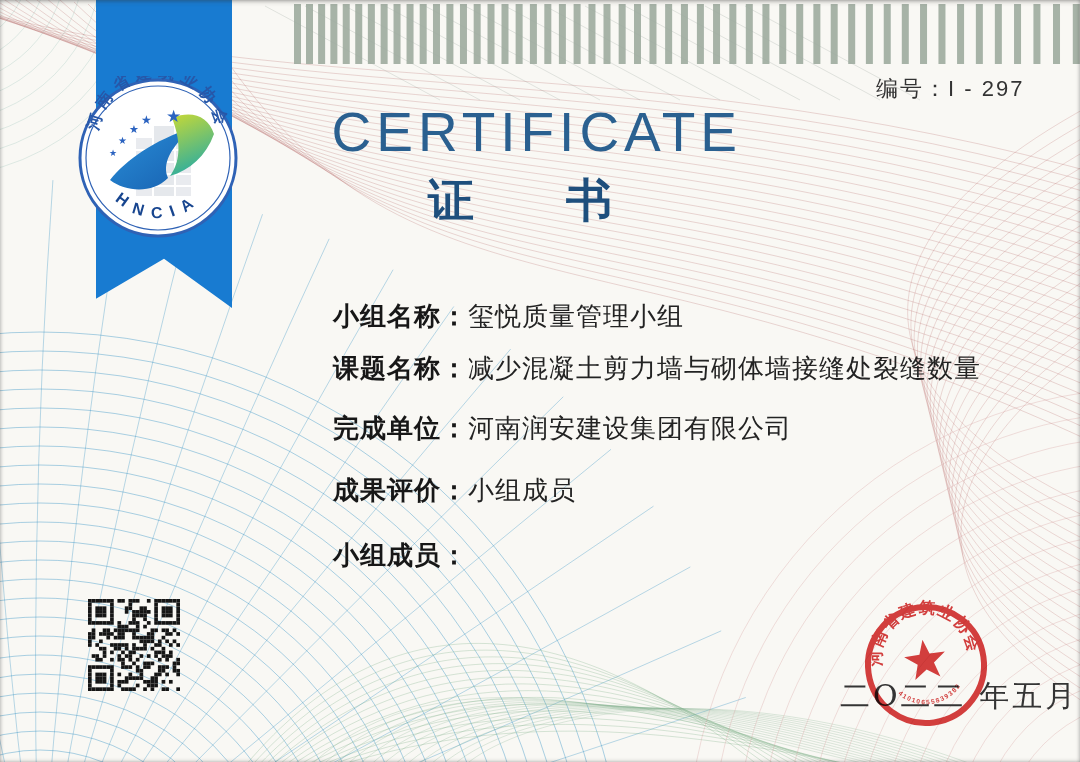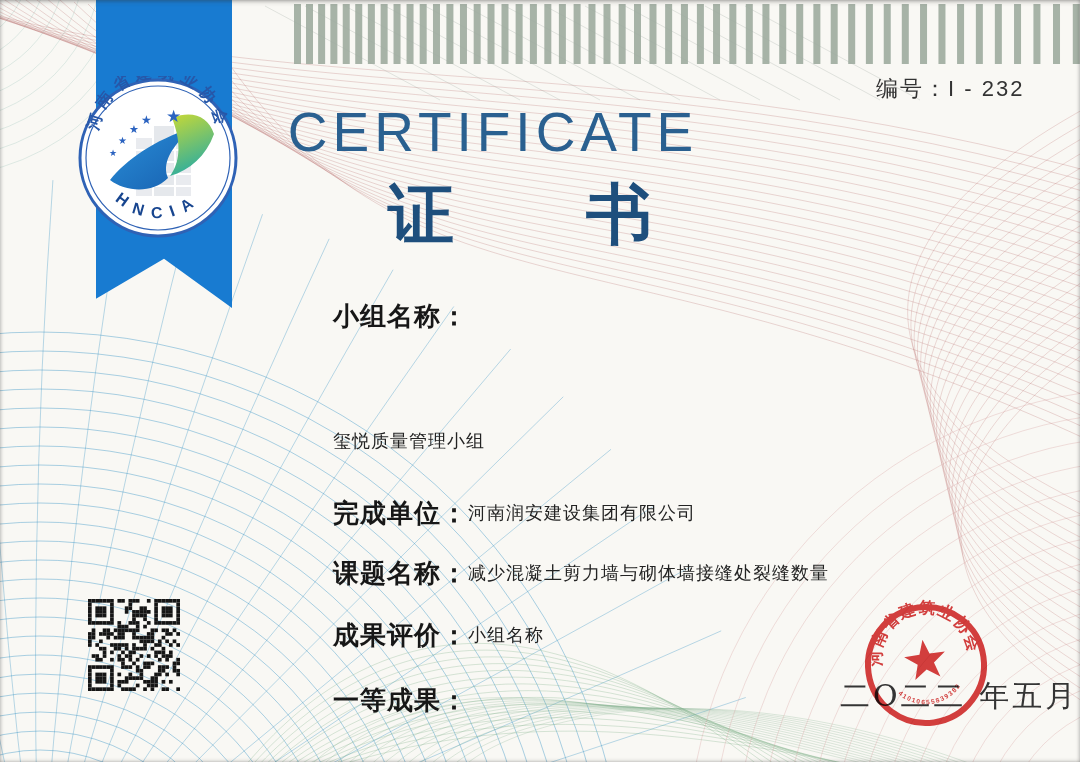--- a/index.html
+++ b/index.html
@@ -21,46 +21,46 @@
   
   .ribbon{
     position:absolute; left:96px; top:0; width:136px; height:308px; z-index:3;
     background:#187bd1;
     clip-path:polygon(0 0,100% 0,100% 100%,50% 84%,0 97%);
   }
   .logo{position:absolute; left:76px; top:76px; width:164px; height:164px; z-index:4;}
 
   
   .title-en{
-    position:absolute; left:258px; top:100px; width:470px; z-index:5;
-    text-align:center; font-size:55px; letter-spacing:5px; font-weight:500;
+    position:absolute; left:272px; top:100px; width:470px; z-index:5;
+    text-align:right; font-size:55px; letter-spacing:5px; font-weight:500;
     color:#2a6090;
   }
   .title-zh{
     position:absolute; left:280px; top:170px; width:480px; z-index:5;
-    text-align:center; font-size:66px; font-weight:700;
+    text-align:center; font-size:46px; font-weight:700;
     font-family:"DejaVu Serif", serif; color:#1e4f7d;
   }
   .cert-no{
     position:absolute; left:876px; top:74px; z-index:5;
     font-size:22px; letter-spacing:2px; color:#333; white-space:nowrap;
   }
 
   
   .fields{position:absolute; left:333px; top:300px; width:640px; z-index:5;}
   .field-row{display:flex; align-items:flex-start;}
-  .field-row:nth-child(1){margin-bottom:40px;flex-direction:column;}
+  .field-row:nth-child(1){margin-bottom:20px;}
   .field-row:nth-child(2){margin-bottom:28px;}
   .field-row:nth-child(3){margin-bottom:30px;}
   .field-row:nth-child(4){margin-bottom:33px;margin-top:20px;}
   .flabel{
     flex:0 0 125px; font-size:26px; font-weight:700; color:#171717;
     letter-spacing:1px; line-height:32px; white-space:nowrap;
   }
-  .fvalues{font-size:18px; color:#232323; line-height:32px; letter-spacing:1px;}
+  .fvalues{font-size:26px; color:#232323; line-height:32px; letter-spacing:1px;}
   .fvalues div{white-space:nowrap;}
 
   
   #qr{position:absolute; left:88px; top:599px; z-index:6;}
   .date-line{
     position:absolute; left:826px; top:676px; z-index:6;
     font-family:"DejaVu Serif", serif; font-size:30px; letter-spacing:3px;
     color:#343434; white-space:nowrap;margin-left:14px;
   }
   .seal{position:absolute; left:856px; top:595px; width:140px; height:140px;
@@ -317,50 +317,50 @@
       <textPath href="#arcTop" startOffset="50%" text-anchor="middle">河南省建筑业协会</textPath>
     </text>
     <text fill="#17458f" font-size="16" font-weight="bold" letter-spacing="9">
       <textPath href="#arcBot" startOffset="50%" text-anchor="middle">HNCIA</textPath>
     </text>
   </svg>
 
   <div class="title-en">CERTIFICATE</div>
   <div class="title-zh">证　　书</div>
   <div class="cert-no">
-    <span>编号：</span><span>I - 232</span>
+    <span>编号：</span><span>I - 297</span>
   </div>
 
   <div class="fields" id="fields">
       <div class="field-row">
         <span class="flabel">小组名称：</span>
         <div class="fvalues">
           <div>玺悦质量管理小组</div>
+        </div>
+      </div>
+      <div class="field-row">
+        <span class="flabel">课题名称：</span>
+        <div class="fvalues">
+          <div>减少混凝土剪力墙与砌体墙接缝处裂缝数量</div>
         </div>
       </div>
       <div class="field-row">
         <span class="flabel">完成单位：</span>
         <div class="fvalues">
           <div>河南润安建设集团有限公司</div>
         </div>
       </div>
       <div class="field-row">
-        <span class="flabel">课题名称：</span>
+        <span class="flabel">成果评价：</span>
         <div class="fvalues">
-          <div>减少混凝土剪力墙与砌体墙接缝处裂缝数量</div>
+          <div>小组成员</div>
         </div>
       </div>
       <div class="field-row">
-        <span class="flabel">成果评价：</span>
-        <div class="fvalues">
-          <div>小组名称</div>
-        </div>
-      </div>
-      <div class="field-row">
-        <span class="flabel">一等成果：</span>
+        <span class="flabel">小组成员：</span>
         <div class="fvalues">
         </div>
       </div>
     </div>
 
   <svg id="qr" width="92" height="92" viewBox="0 0 25 25">
       <rect x="0" y="0" width="1" height="1" fill="#151515"></rect>
       <rect x="0" y="1" width="1" height="1" fill="#151515"></rect>
       <rect x="0" y="2" width="1" height="1" fill="#151515"></rect>
       <rect x="0" y="3" width="1" height="1" fill="#151515"></rect>

